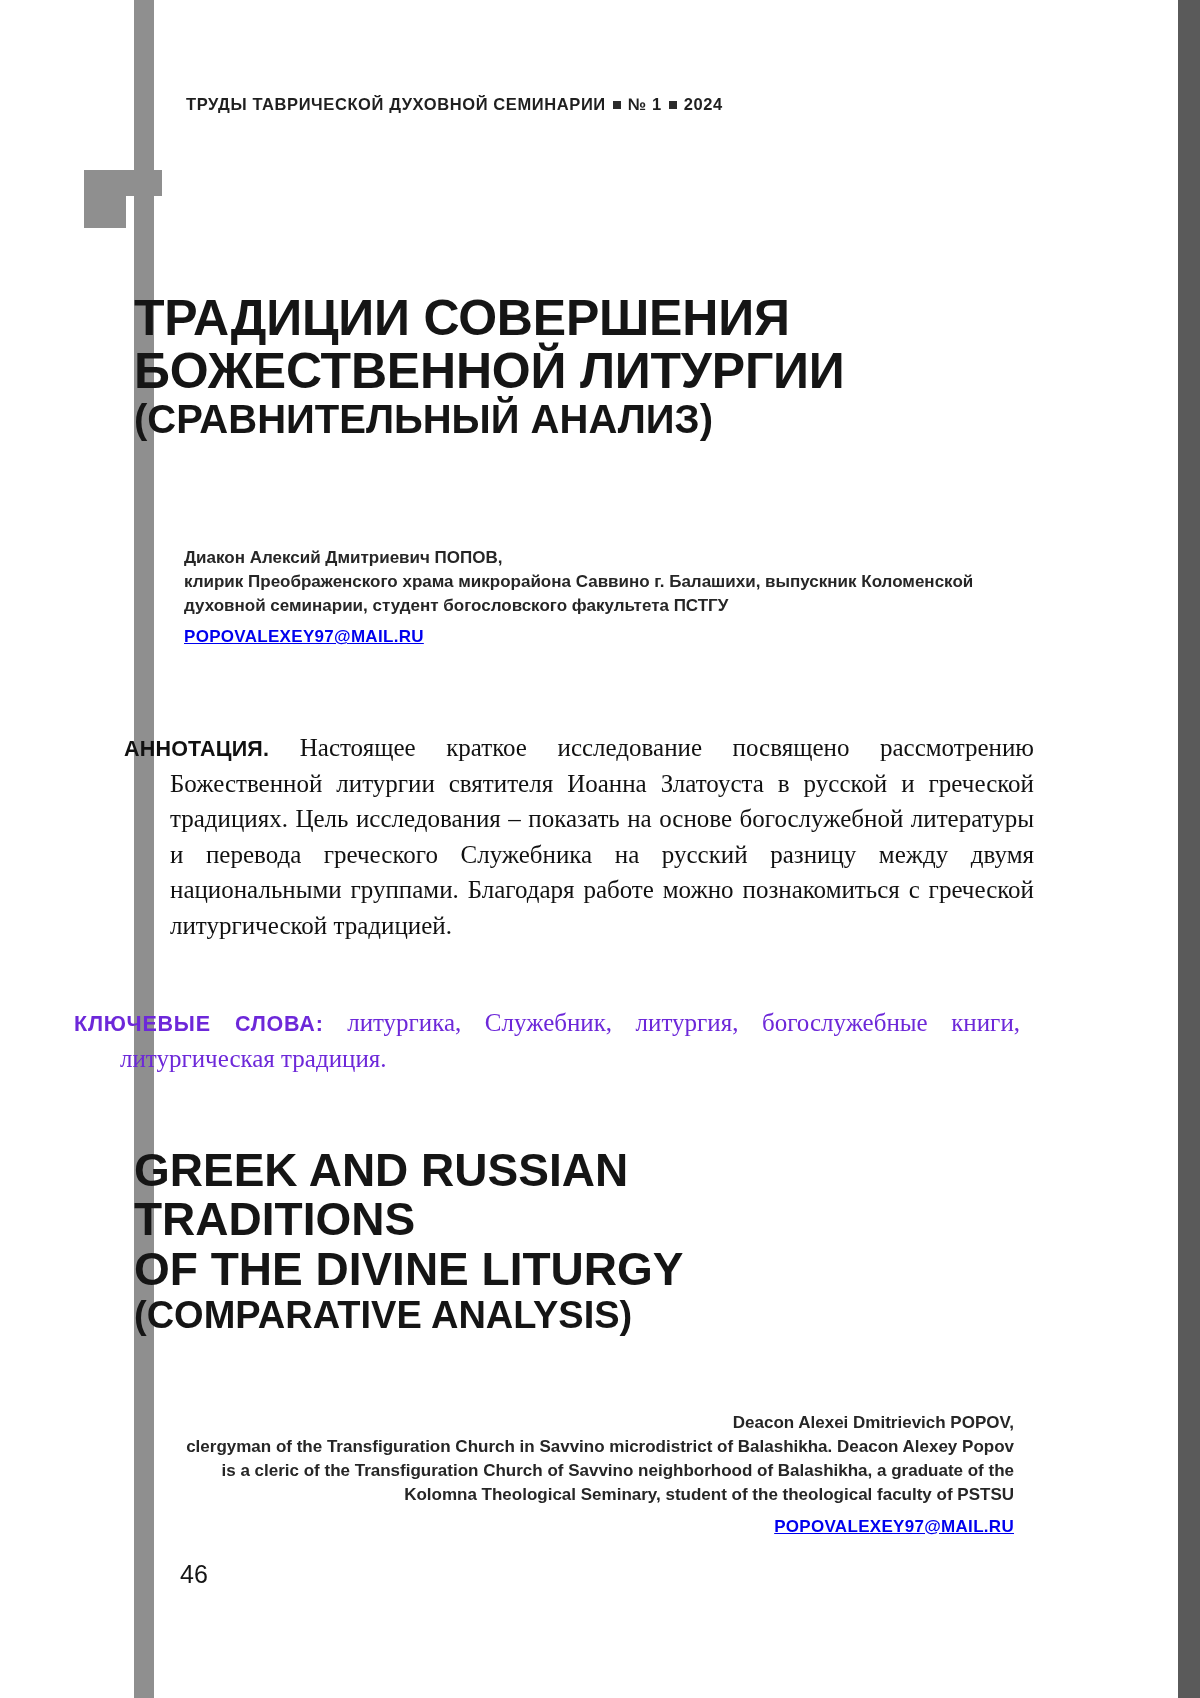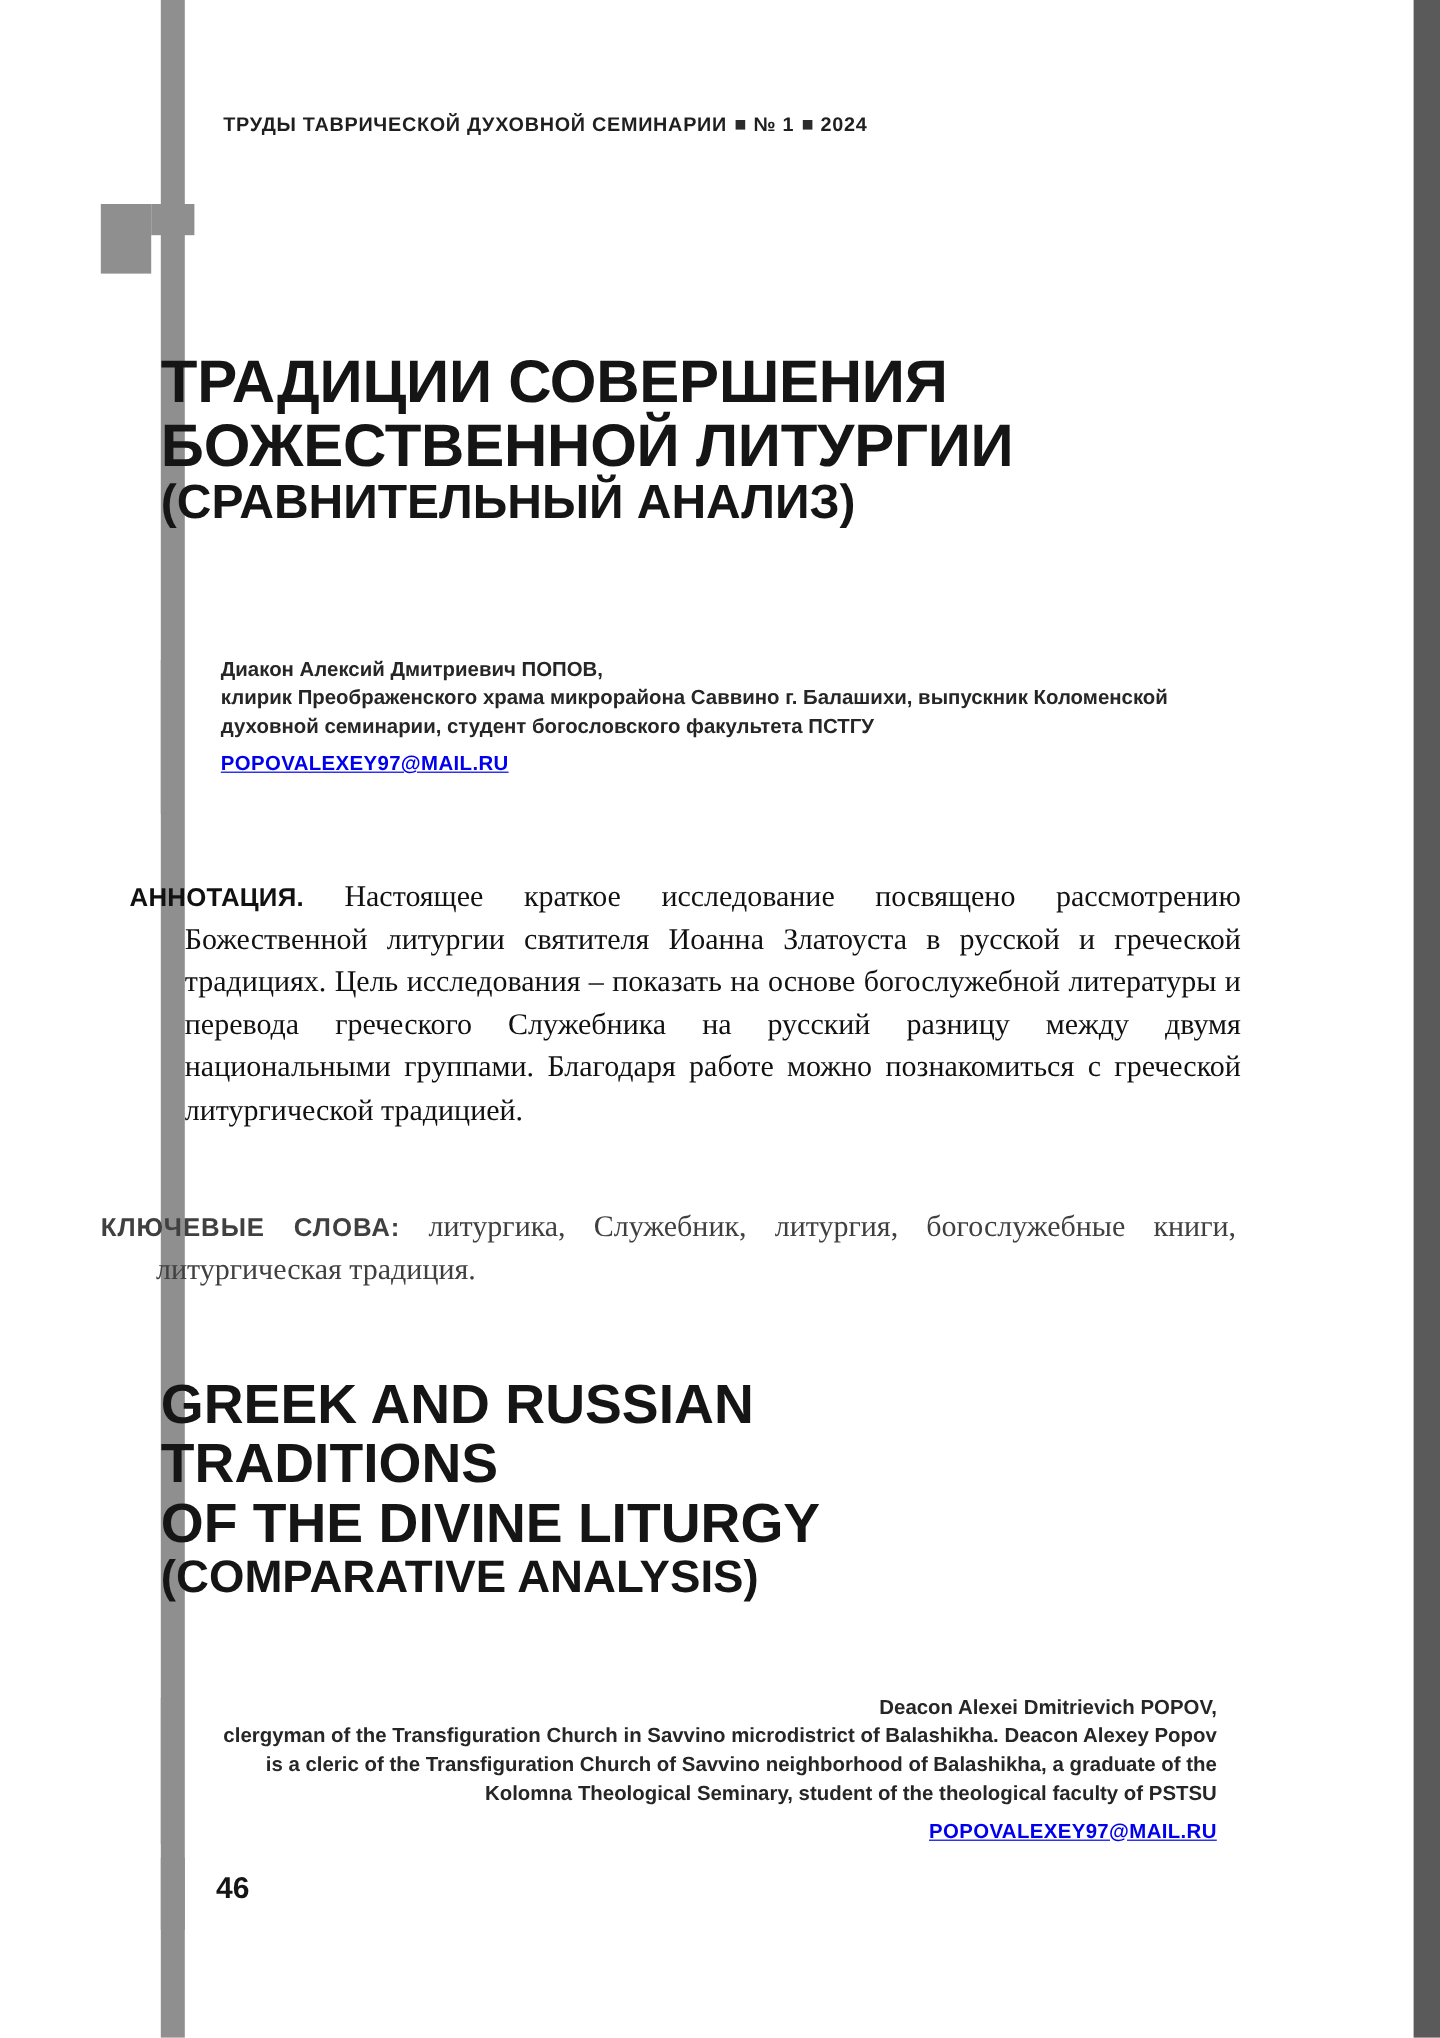--- a/index.html
+++ b/index.html
@@ -163,54 +163,54 @@
     color: #111;
     text-align: justify;
   }
   .abstract .lead {
     font-family: "Liberation Sans", sans-serif;
     font-weight: 700;
     font-size: 21.5px;
     letter-spacing: 0.2px;
   }
   .abstract p {
-    margin: 0 0 4px 0;
+    margin: 0 0 4px 16px;
     text-indent: 0;
     padding-left: 20px;
   }
   .abstract p .lead {
     margin-left: -46px;
   }
 
   .keywords {
     position: absolute;
-    left: 130px;
+    left: 120px;
     top: 1005px;
     width: 900px;
     font-family: "Liberation Serif", serif;
     font-size: 25px;
     line-height: 1.42;
-    color: #404040;
+    color: #6d28d9;
     text-align: justify;
   }
   .keywords .lead {
     font-family: "Liberation Sans", sans-serif;
     font-weight: 700;
     font-size: 21.5px;
     letter-spacing: 0.8px;
     margin-left: -46px;
   }
 
   
   .page-number {
     position: absolute;
     left: 180px;
     top: 1560px;
     font-size: 25px;
-    font-weight: 700;
+    font-weight: 400;
     color: #151515;
   }
   .folio-bar {
     position: absolute;
     left: 134px;
     top: 1548px;
     width: 20px;
     height: 60px;
     background: #8f8f8f;
   }

